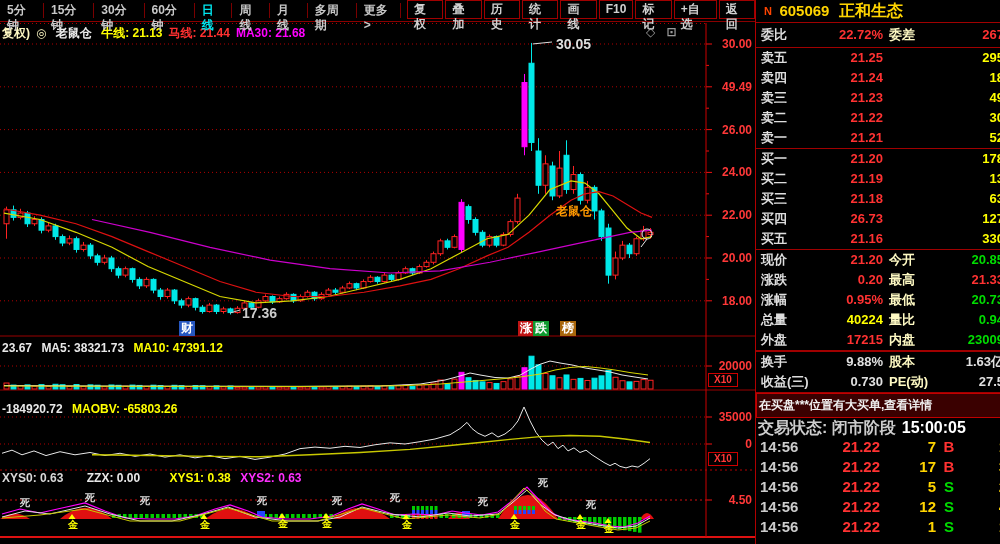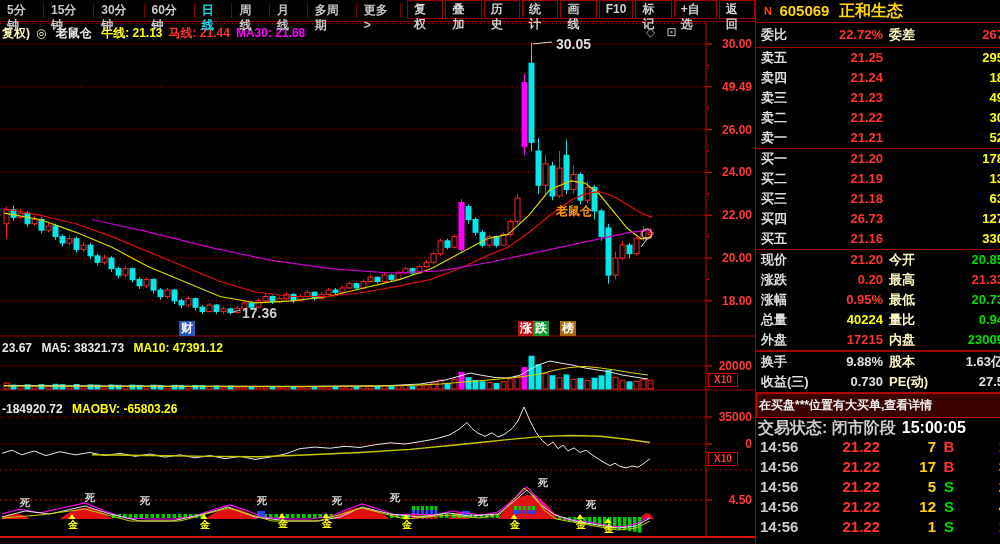--- a/index.html
+++ b/index.html
@@ -541,20 +541,26 @@
 
     <div class="hline" style="top:341px;">
       <span style="color:#e8e8e8;">23.67</span>
       <span style="color:#e8e8e8;">MA5: 38321.73</span>
       <span style="color:#ffff00;">MA10: 47391.12</span>
     </div>
     <div class="hline" style="top:394px;margin-top:8px;">
       <span style="color:#e8e8e8;">-184920.72</span>
       <span style="color:#ffff00;">MAOBV: -65803.26</span>
     </div>
+    <div class="hline" style="top:471px;">
+      <span style="color:#d8d8d8;">XYS0: 0.63</span>
+      <span style="color:#e8e8e8;margin-left:14px;">ZZX: 0.00</span>
+      <span style="color:#ffff00;margin-left:20px;">XYS1: 0.38</span>
+      <span style="color:#ff30ff;">XYS2: 0.63</span>
+    </div>
     <div id="ax-main">
         <div class="axlab" style="top: 37px;">30.00</div>
         <div class="axlab" style="top: 79.8px;">49.49</div>
         <div class="axlab" style="top: 122.6px;">26.00</div>
         <div class="axlab" style="top: 165.4px;">24.00</div>
         <div class="axlab" style="top: 208.2px;">22.00</div>
         <div class="axlab" style="top: 251px;">20.00</div>
         <div class="axlab" style="top: 293.8px;">18.00</div>
         <div class="axlab" style="top: 359px;">20000</div>
         <div class="axlab" style="top: 410px;">35000</div>

